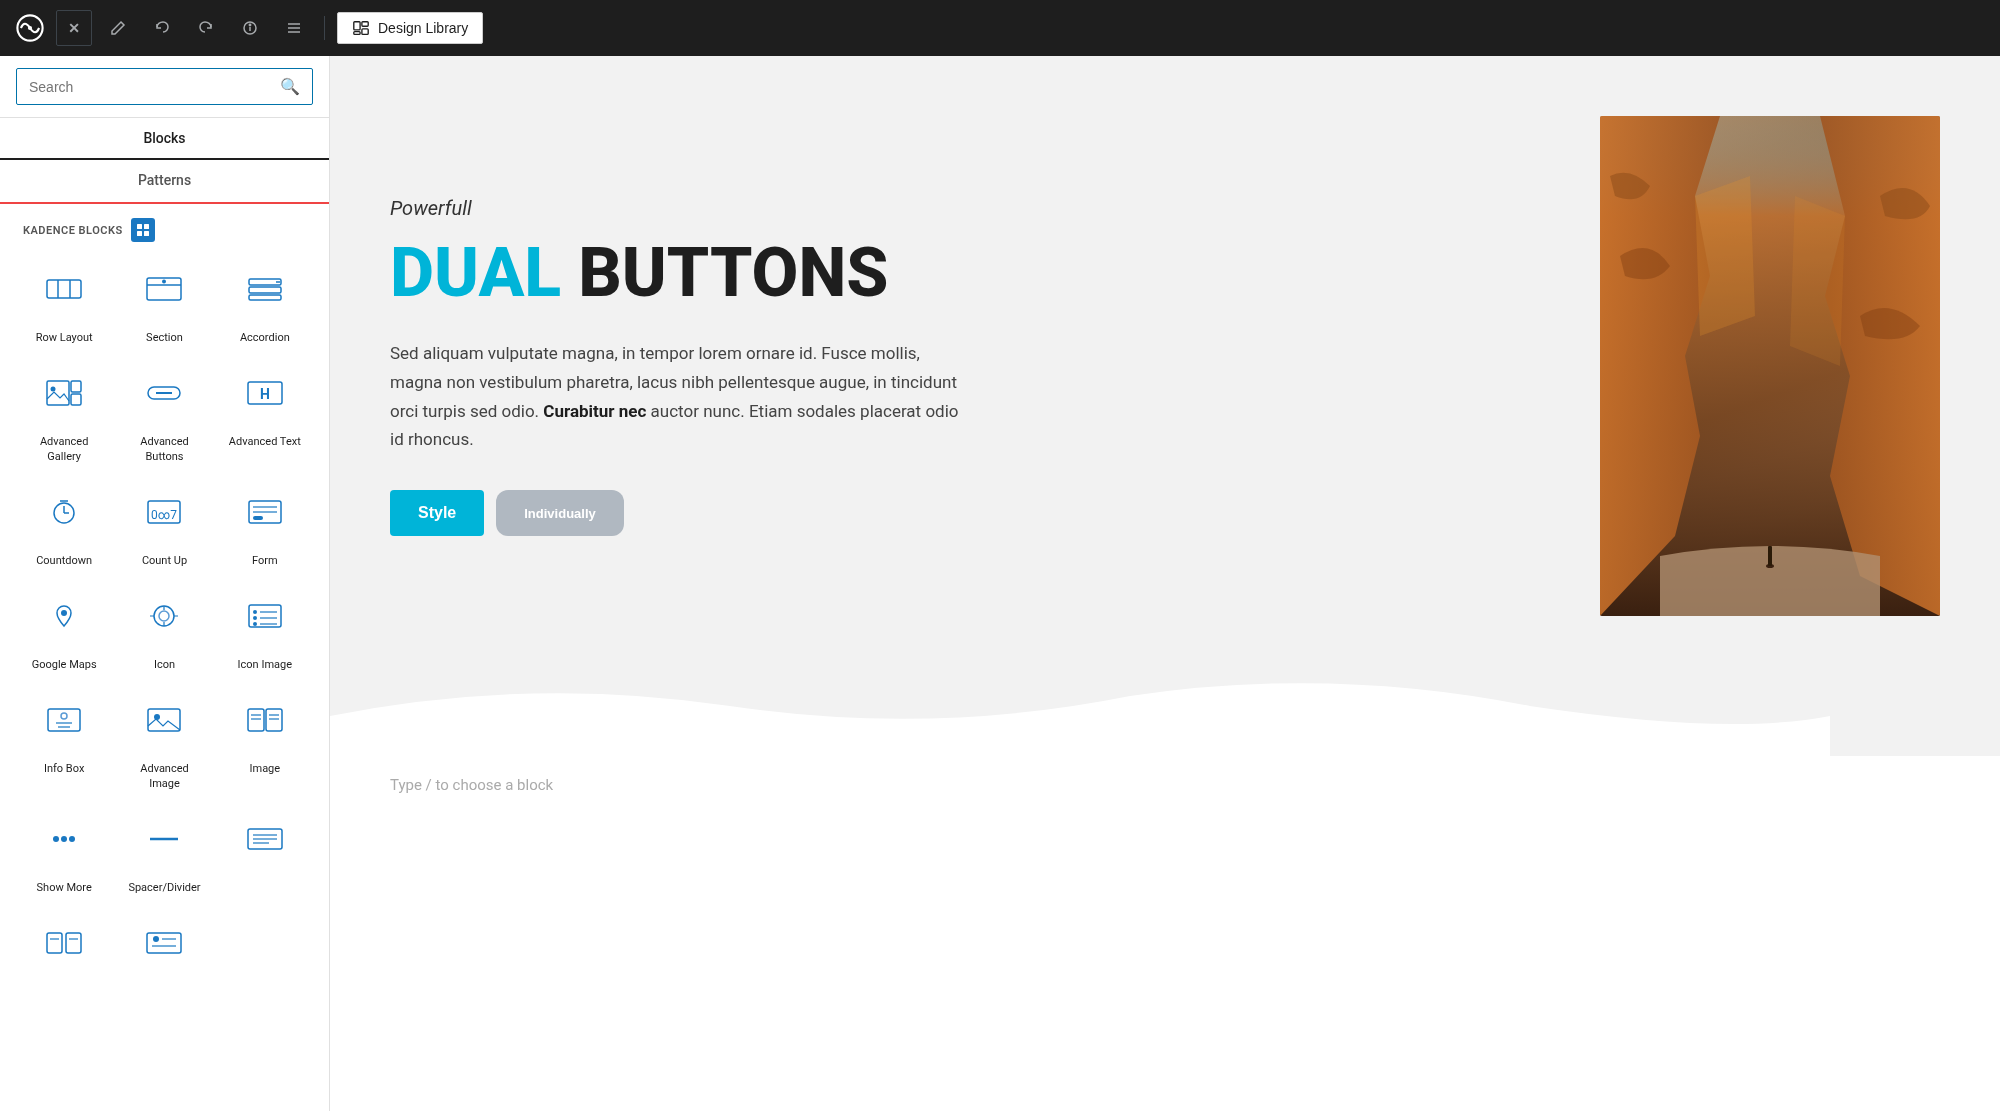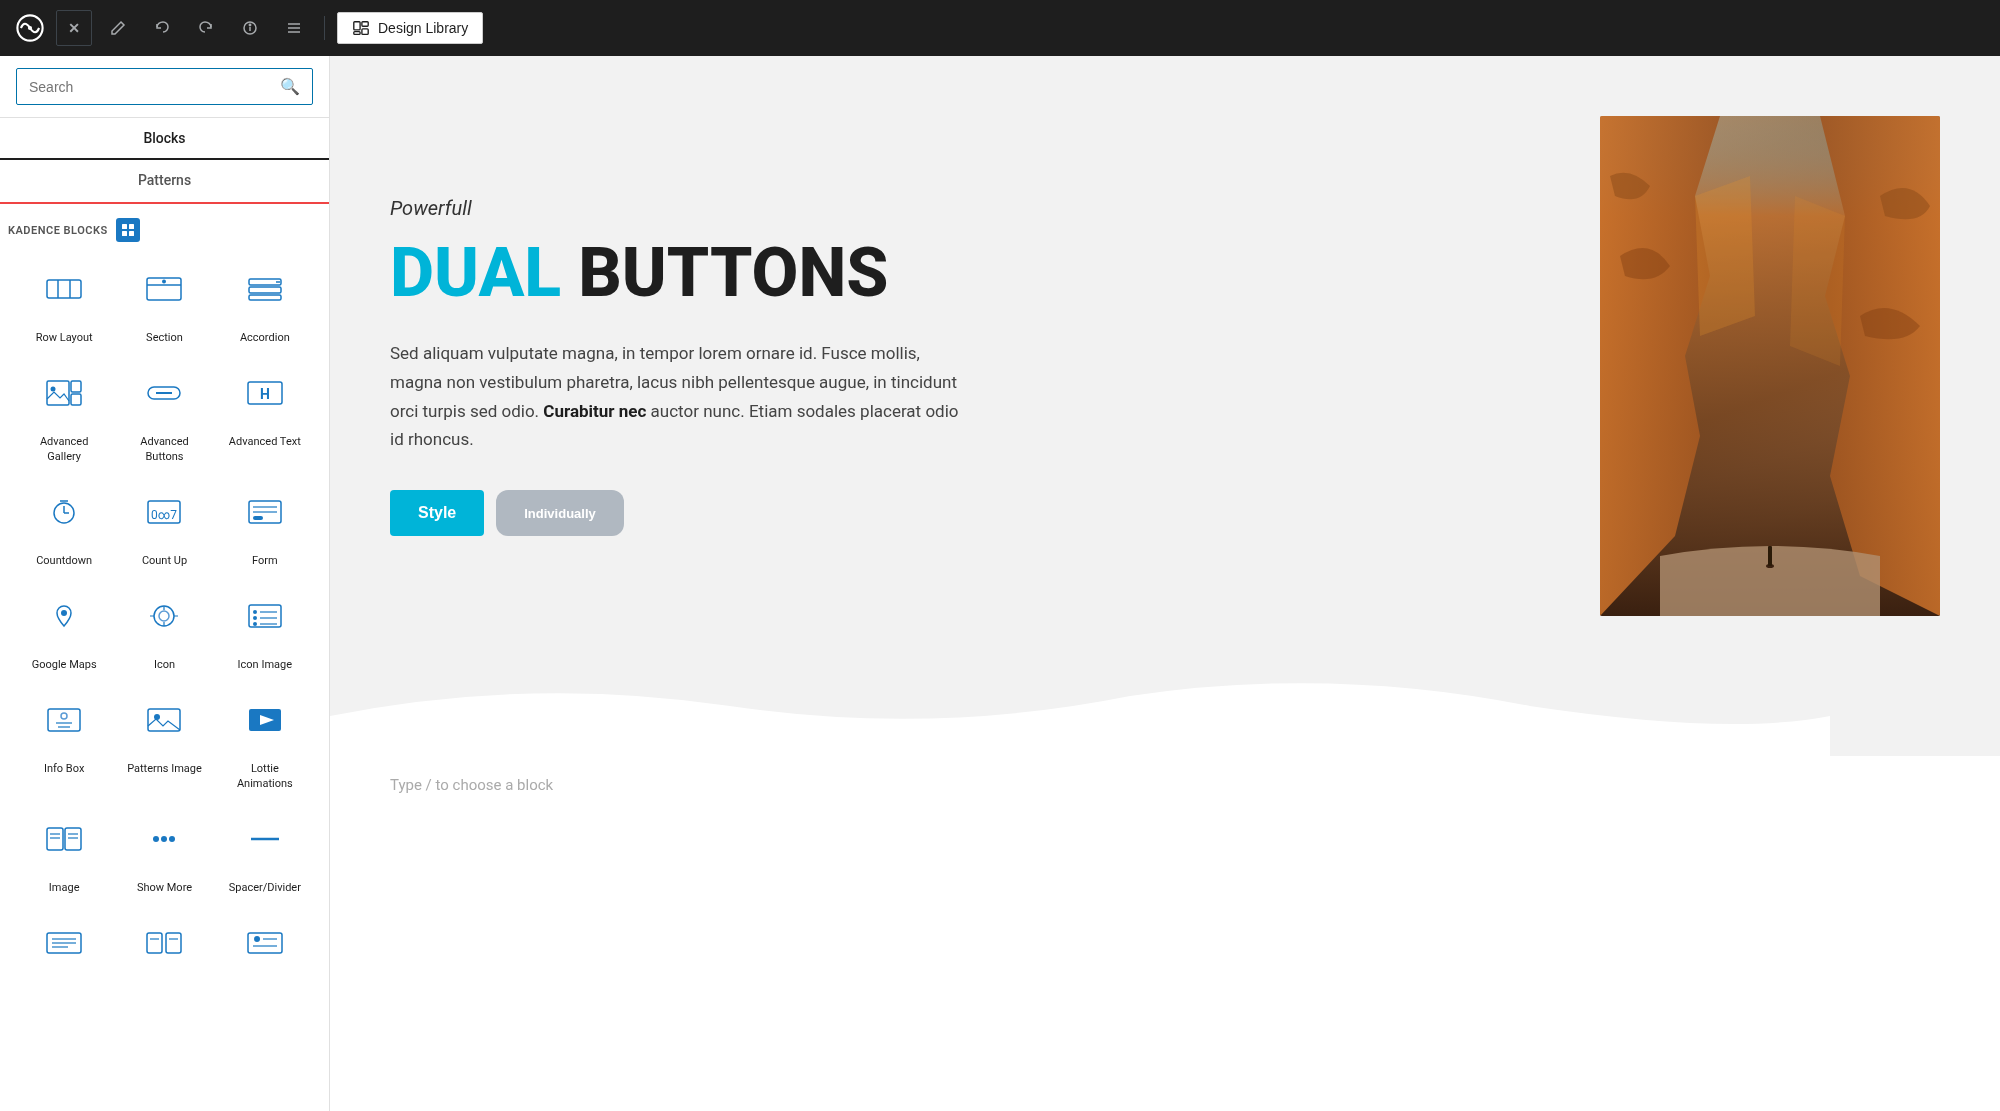--- a/index.html
+++ b/index.html
@@ -43,21 +43,21 @@
     .sidebar-tabs {
       display: flex; border-bottom: 2px solid #ef4444; flex-direction: column;
     }
     .sidebar-tab {
       flex: 1; padding: 12px 0; text-align: center; font-size: 14px; font-weight: 500; color: #555; cursor: pointer; border-bottom: 2px solid transparent;
     }
     .sidebar-tab.active { color: #1e1e1e; border-bottom: 2px solid #1e1e1e; }
 
     
     .kadence-header {
-      display: flex; align-items: center; gap: 8px; padding: 14px 8px 8px; 
+      display: flex; align-items: center; gap: 8px; padding: 14px 23px 8px; 
     }
     .kadence-label { font-size: 11px; font-weight: 600; color: #555; text-transform: uppercase; letter-spacing: 0.5px; }
     .kadence-icon { width: 24px; height: 24px; background: #1a78c2; border-radius: 3px; display: flex; align-items: center; justify-content: center; }
     .kadence-icon svg { width: 16px; height: 16px; fill: white; }
 
     
     .blocks-grid-wrapper { overflow-y: auto; flex: 1; padding: 8px 16px; }
     .blocks-grid {
       display: grid; grid-template-columns: repeat(3, 1fr); gap: 4px;
     }
@@ -366,32 +366,23 @@
         </div>
 
         <div class="block-item">
           <div class="block-icon">
             <svg viewBox="0 0 36 28" fill="none">
                 <rect x="2" y="3" width="32" height="22" rx="2" class="icon-box"></rect>
                 <circle cx="11" cy="11" r="3" fill="#1a78c2"></circle>
                 <path d="M2 20 L10 13 L17 20 L22 15 L34 24" stroke="#1a78c2" stroke-width="1.2" fill="none"></path>
               </svg>
           </div>
-          <span class="block-label">Patterns Image</span>
-        </div>
-
-        <div class="block-item">
-          <div class="block-icon">
-            <svg viewBox="0 0 36 28" fill="none">
-                <rect x="2" y="3" width="32" height="22" rx="2" fill="#1a78c2"></rect>
-                <path d="M13 9 L27 14 L13 19 Z" fill="white"></path>
-              </svg>
-          </div>
-          <span class="block-label">Lottie Animations</span>
-        </div>
+          <span class="block-label">Advanced Image</span>
+        </div>
+
 
         <div class="block-item">
           <div class="block-icon">
             <svg viewBox="0 0 36 28" fill="none">
                 <rect x="1" y="3" width="16" height="22" rx="2" class="icon-box"></rect>
                 <rect x="19" y="3" width="16" height="22" rx="2" class="icon-box"></rect>
                 <line x1="4" y1="9" x2="14" y2="9" stroke="#1a78c2" stroke-width="1.2"></line>
                 <line x1="4" y1="13" x2="14" y2="13" stroke="#1a78c2" stroke-width="1.2"></line>
                 <line x1="22" y1="9" x2="32" y2="9" stroke="#1a78c2" stroke-width="1.2"></line>
                 <line x1="22" y1="13" x2="32" y2="13" stroke="#1a78c2" stroke-width="1.2"></line>

